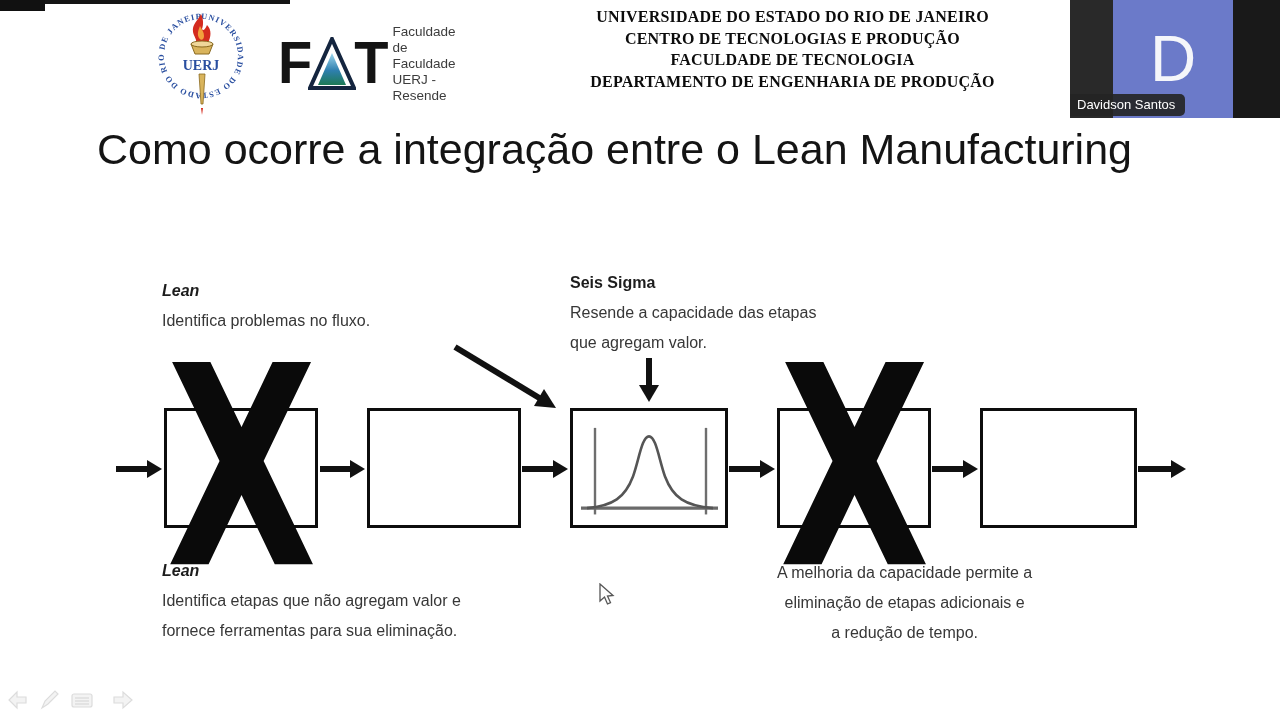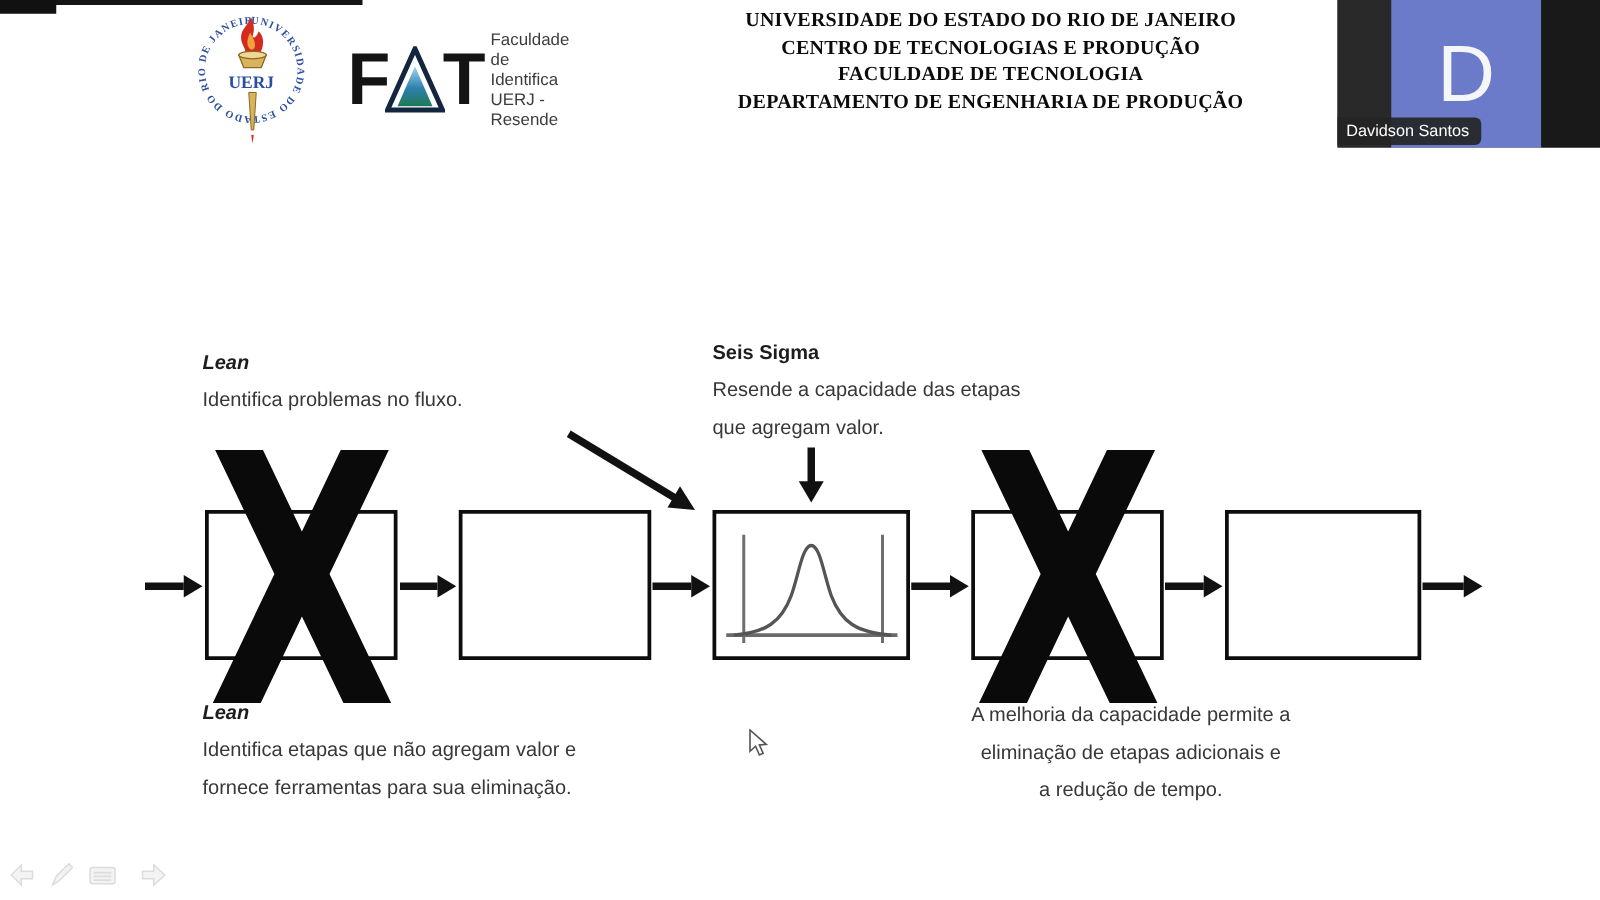--- a/index.html
+++ b/index.html
@@ -95,21 +95,21 @@
             <stop offset="1" stop-color="#1d7a55"></stop>
           </linearGradient>
         </defs>
         <polygon points="24,2 46,51 2,51" fill="none" stroke="#14253f" stroke-width="4"></polygon>
         <polygon points="24,16 38,48 10,48" fill="url(#triGrad)"></polygon>
       </svg>
       <span class="fat-letter">T</span>
     </div>
     <div class="fat-caption">
       <div>Faculdade de</div>
-      <div>Identifica</div>
+      <div>Faculdade</div>
       <div>UERJ - Resende</div>
     </div>
   </div>
 
   <div class="inst-block">
     <div>UNIVERSIDADE DO ESTADO DO RIO DE JANEIRO</div>
     <div>CENTRO DE TECNOLOGIAS E PRODUÇÃO</div>
     <div>FACULDADE DE TECNOLOGIA</div>
     <div>DEPARTAMENTO DE ENGENHARIA DE PRODUÇÃO</div>
   </div>
@@ -117,20 +117,21 @@
   <div class="video-tile" style="background: rgb(38, 38, 38);">
     <div class="tile-fill-l"></div>
     <div class="avatar" style="background: rgb(107, 122, 201);">
       <span class="avatar-letter">D</span>
     </div>
     <div class="tile-fill-r"></div>
     <div class="name-tag">Davidson Santos</div>
   </div>
 
   <div class="slide-title">
+    <div>Como ocorre a integração entre o Lean Manufacturing</div>
   </div>
 
   <div class="dg-label" style="left:162px;top:276px;">
     <div class="dg-heading italic">Lean</div>
     <div>Identifica problemas no fluxo.</div>
   </div>
 
   <div class="dg-label" style="left:570px;top:268px;">
     <div class="dg-heading">Seis Sigma</div>
     <div>Resende a capacidade das etapas</div>

